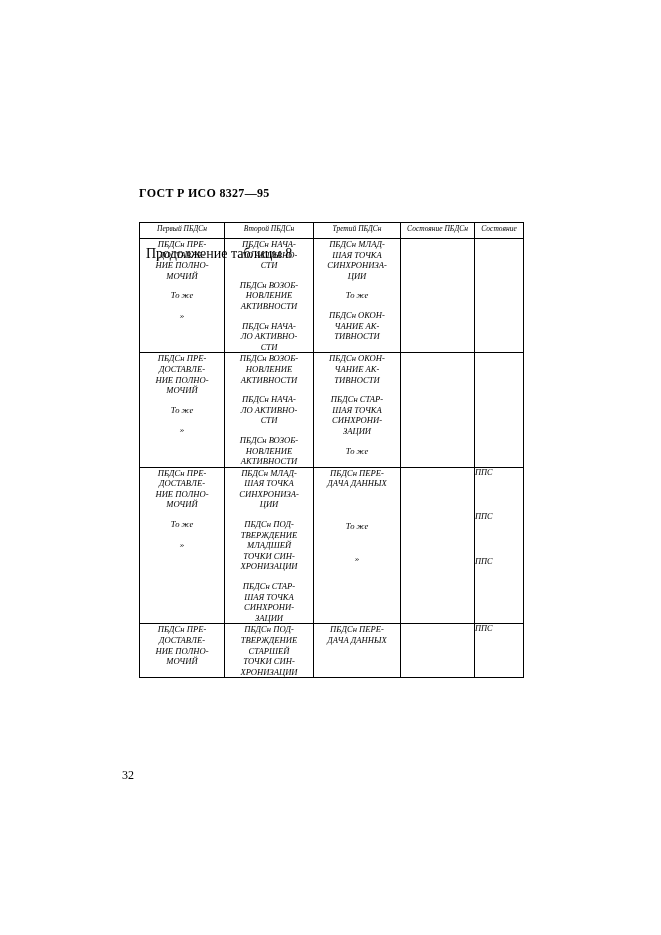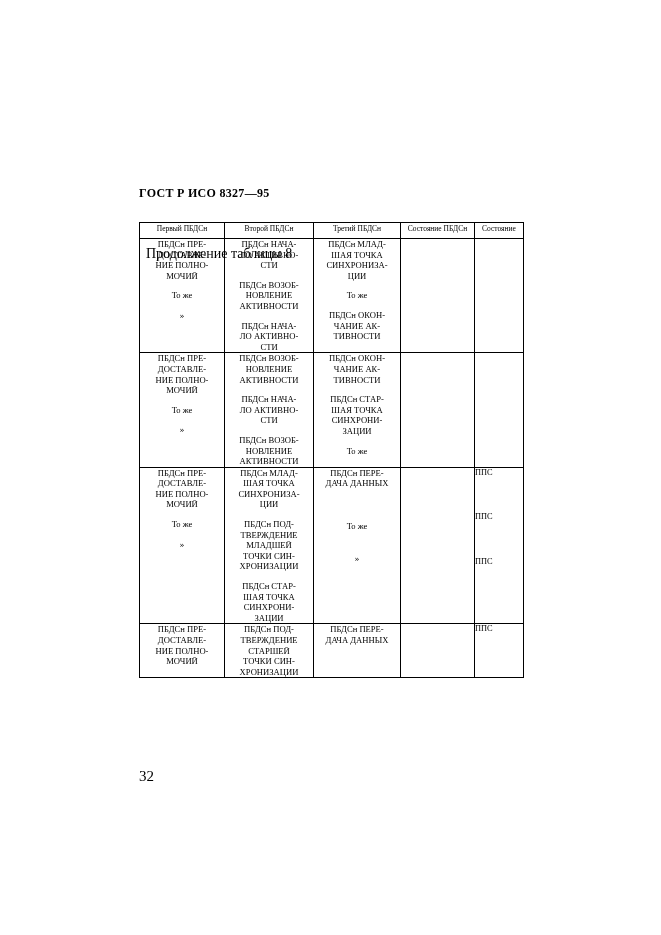--- a/index.html
+++ b/index.html
@@ -39,20 +39,21 @@
   .table-wrap {
     position: absolute;
     left: 139px;
     top: 222px;
     width: 381px;
   }
   table.main {
     border-collapse: collapse;
     width: 381px;
     table-layout: fixed;
+    font-style: italic;
   }
   table.main td, table.main th {
     border: 1px solid #000000;
     vertical-align: top;
     padding: 0;
   }
   table.main th {
     font-size: 7.5px;
     font-weight: normal;
     text-align: center;
@@ -89,23 +90,23 @@
     font-size: 9px;
   }
   .status-cell {
     font-size: 8.4px;
   }
   .status-cell .s + .s {
     margin-top: 34px;
   }
   .page-number {
     position: absolute;
-    left: 139px;
+    left: 122px;
     top: 768px;
-    font-size: 15px;
+    font-size: 12px;
   }
   .nowrapline { white-space: pre-line; }
 </style>
 </head>
 <body>
 
 <div class="page">
 
   <div class="doc-header">ГОСТ Р ИСО 8327—95</div>
 

